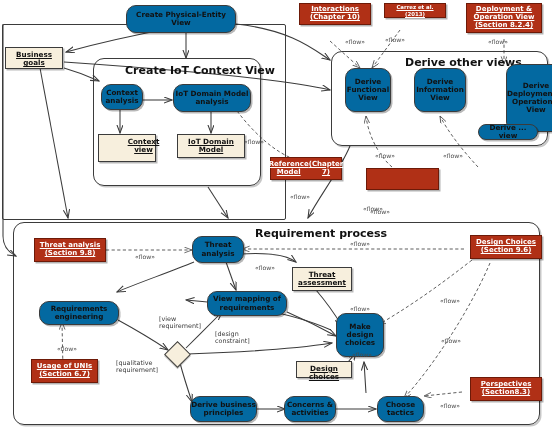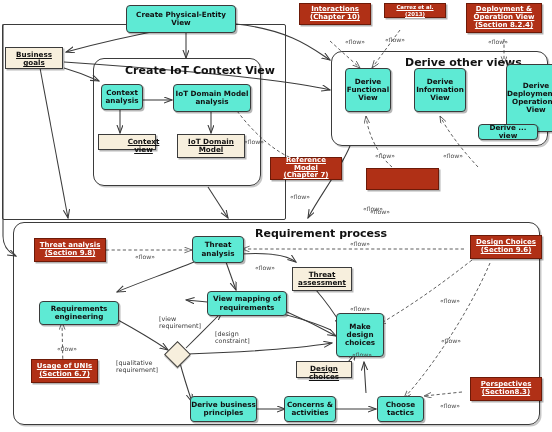--- a/index.html
+++ b/index.html
@@ -6,21 +6,21 @@
   body{font-family:"DejaVu Sans", sans-serif;}
   #stage{position:relative;width:552px;height:432px;overflow:hidden;background:#fff;}
   #wires{position:absolute;left:0;top:0;width:552px;height:432px;}
 
   
   .node{position:absolute;box-sizing:border-box;display:flex;align-items:center;
         justify-content:center;text-align:center;z-index:3;}
   .node span{display:block;line-height:1.12;}
 
   
-  .act{background:#5eead4;border:1.1px solid #3b3b3b;border-radius:4px;
+  .act{background:#0369a1;border:1.1px solid #3b3b3b;border-radius:10px;
        box-shadow:1.5px 1.5px 0 rgba(0,0,0,0.28);
        font-weight:bold;color:#111;font-size:7.2px;}
 
   
   .artifact{background:#f7efdd;border:1.1px solid #3b3b3b;border-radius:0;
        box-shadow:1.5px 1.5px 0 rgba(0,0,0,0.28);
        font-weight:bold;color:#111;font-size:7.2px;
        align-items:flex-start;padding-top:3px;}
   .artifact span{text-decoration:underline;}
 
@@ -212,21 +212,21 @@
   </div>
 
   <div class="node act" style="left:377px;top:396px;width:47px;height:26px;">
     <span>Choose tactics</span>
   </div>
 
   <div class="node artifact" style="left:5px;top:47px;width:58px;height:22px;">
     <span>Business goals</span>
   </div>
 
-  <div class="node artifact" style="left:98px;top:134px;width:58px;height:16px;padding-left:33px;">
+  <div class="node artifact" style="left:98px;top:134px;width:58px;height:28px;padding-left:33px;">
     <span>Context view</span>
   </div>
 
   <div class="node artifact" style="left:177px;top:134px;width:68px;height:24px;">
     <span>IoT Domain Model</span>
   </div>
 
   <div class="node artifact" style="left:292px;top:267px;width:60px;height:24px;">
     <span>Threat assessment</span>
   </div>
@@ -245,21 +245,21 @@
   <div class="node ref" style="left:384px;top:3px;width:62px;height:15px;font-size:5.4px;">
     <span>Carrez et al. (2013)</span>
   </div>
 
   <div class="node ref" style="left:466px;top:3px;width:76px;height:30px;flex-direction:column;">
     <span>Deployment &amp;</span>
     <span>Operation View</span>
     <span>(Section 8.2.4)</span>
   </div>
 
-  <div class="node ref" style="left:270px;top:157px;width:72px;height:23px;flex-direction:column;">
+  <div class="node ref" style="left:270px;top:157px;width:72px;height:23px;flex-direction:row;">
     <span>Reference Model</span>
     <span>(Chapter 7)</span>
   </div>
 
   <div class="node ref" style="left:366px;top:168px;width:73px;height:22px;flex-direction:column;gap:42px;">
     <span>Functional View</span>
     <span>(Section 8.2.2)</span>
   </div>
 
 

